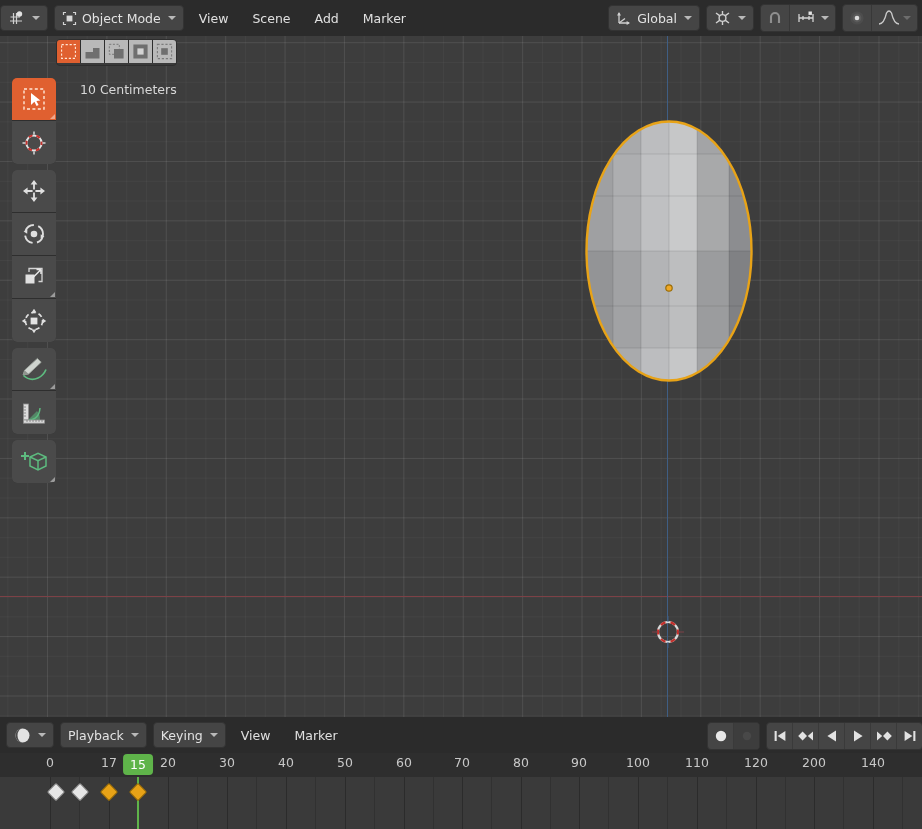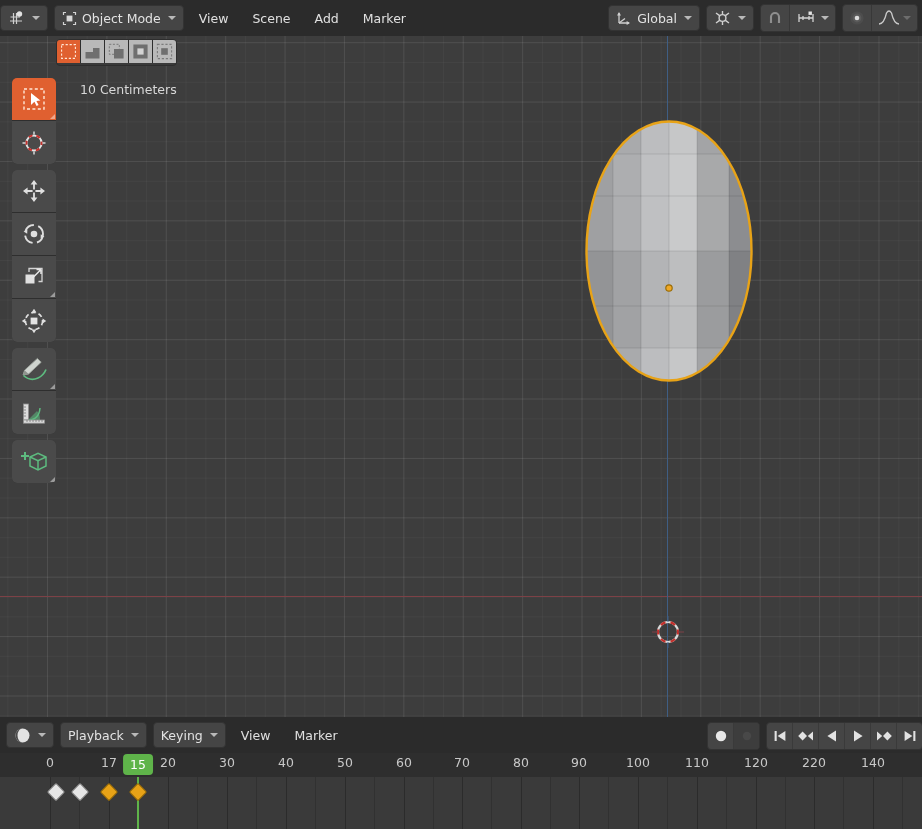--- a/index.html
+++ b/index.html
@@ -470,21 +470,21 @@
         <div class="tl-tick" style="left: 227px;">30</div>
         <div class="tl-tick" style="left: 286px; text-align: center;">40</div>
         <div class="tl-tick" style="left: 345px;">50</div>
         <div class="tl-tick" style="left: 404px;">60</div>
         <div class="tl-tick" style="left: 462px;">70</div>
         <div class="tl-tick" style="left: 521px;">80</div>
         <div class="tl-tick" style="left: 579px;">90</div>
         <div class="tl-tick" style="left: 638px;">100</div>
         <div class="tl-tick" style="left: 697px;">110</div>
         <div class="tl-tick" style="left: 756px;">120</div>
-        <div class="tl-tick" style="left: 814px;">220</div>
+        <div class="tl-tick" style="left: 814px;">200</div>
         <div class="tl-tick" style="left: 873px;">140</div>
         <div class="playhead-lbl" style="left: 138px; background: rgb(95, 180, 74);">15</div>
       </div>
     <div class="tl-keyarea">
         <div class="tl-vline" style="left: 50px;"></div>
         <div class="tl-vline" style="left: 79.4px; background: rgba(0, 0, 0, 0.14);"></div>
         <div class="tl-vline" style="left: 109px;"></div>
         <div class="tl-vline" style="left: 138.4px; background: rgba(0, 0, 0, 0.14);"></div>
         <div class="tl-vline" style="left: 168px;"></div>
         <div class="tl-vline" style="left: 197.4px; background: rgba(0, 0, 0, 0.14);"></div>

